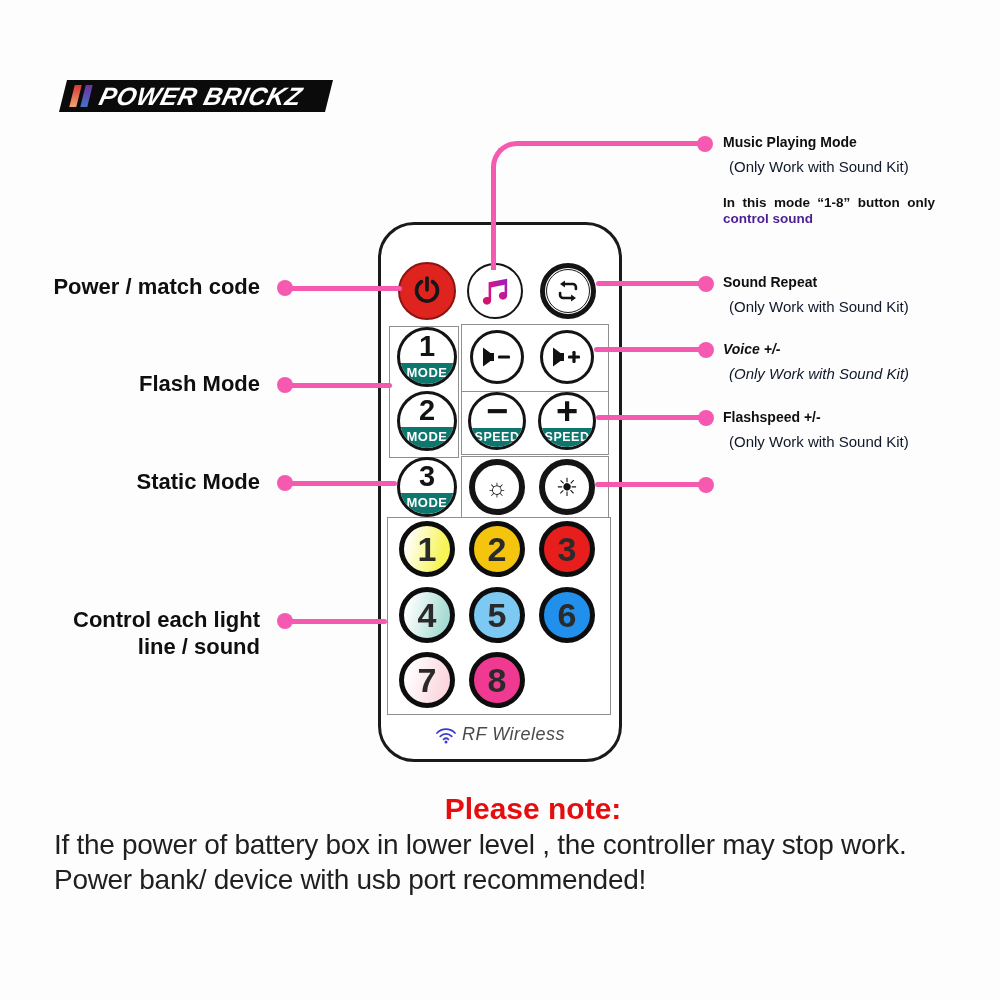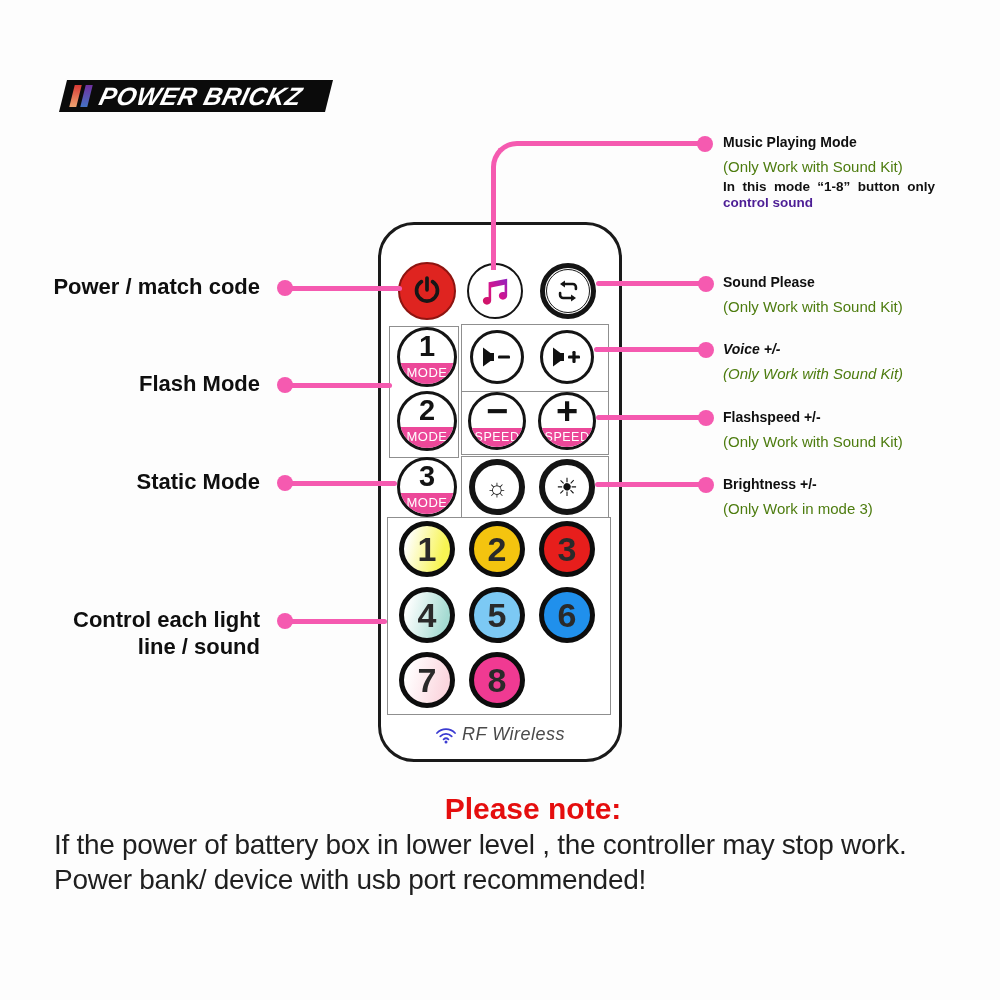--- a/index.html
+++ b/index.html
@@ -20,41 +20,41 @@
   .gbox{position:absolute;border:1.5px solid #8f8f8f;background:#fff;}
   .circle{position:absolute;border-radius:50%;display:flex;align-items:center;justify-content:center;
           background:#fff;box-sizing:border-box;}
   .power-btn{left:17px;top:37px;width:58px;height:58px;background:#df2420;border:2px solid #8e1410;}
   .music-btn{left:86px;top:38px;width:56px;height:56px;border:2.5px solid #141414;}
   .repeat-btn{left:159px;top:38px;width:56px;height:56px;border:5px solid #141414;}
   .repeat-inner{width:42px;height:42px;border:1.5px solid #1a1a1a;border-radius:50%;
                 display:flex;align-items:center;justify-content:center;}
   .split-btn{overflow:hidden;border:3px solid #141414;flex-direction:column;justify-content:flex-start;}
   .split-num{font-weight:700;font-size:29px;color:#131313;line-height:33px;}
-  .split-band{position:absolute;bottom:0;left:0;right:0;height:21px;background:#ec4899;color:#ffffff;
-              font-weight:400;font-size:13px;letter-spacing:.5px;text-align:center;line-height:19px;}
+  .split-band{position:absolute;bottom:0;left:0;right:0;height:21px;background:#0f766e;color:#ffffff;
+              font-weight:700;font-size:13px;letter-spacing:.5px;text-align:center;line-height:19px;}
   .mode-btn{width:60px;height:60px;left:16px;}
   .speed-btn{width:58px;height:58px;}
   .speed-sign{font-weight:800;font-size:38px;line-height:32px;color:#111;}
   .vol-btn{width:54px;height:54px;border:3px solid #141414;}
   .bright-btn{width:56px;height:56px;border:6px solid #141414;font-size:25px;color:#111;line-height:1;}
   .num-btn{width:56px;height:56px;border:5px solid #0d0d0d;font-size:34px;font-weight:600;color:#2a2a2a;}
   .rf-row{position:absolute;left:0;right:0;top:499px;display:flex;align-items:center;
           justify-content:center;gap:5px;}
   .rf-text{font-style:italic;font-size:18px;color:#4a4a4a;font-weight:500;letter-spacing:.5px;}
 
   
   .cline{height:5px;border-radius:2.5px;}
   .cdot{width:16px;height:16px;border-radius:50%;}
   .elbow{left:491px;top:141px;width:213px;height:124px;border-top:5px solid;border-left:5px solid;
          border-top-left-radius:26px;}
   .llabel{font-weight:700;font-size:22px;color:#0f0f0f;text-align:right;width:300px;line-height:27px;}
   .rblock{width:240px;}
   .rtitle{font-weight:700;font-size:14px;color:#0f0f0f;line-height:25px;}
-  .rsub{font-size:15px;color:#4d7c0f;line-height:21px;margin-top:1px;}
+  .rsub{font-size:15px;color:#0f172a;line-height:21px;margin-top:1px;margin-left:6px;}
   .rextra1{font-size:13.5px;font-weight:700;color:#111;line-height:16px;width:212px;
            text-align:justify;text-align-last:justify;}
   .rextra2{font-size:13.5px;font-weight:700;color:#4c1d95;line-height:16px;}
 
   
   .note-head{left:0;top:792px;width:970px;text-align:center;font-weight:700;font-size:30px;color:#e50e0e;padding-left:48px;}
   .note-body{left:54px;top:827px;width:920px;font-size:28px;color:#1f1f1f;line-height:35px;
              letter-spacing:-.3px;}
 </style>
 </head>
@@ -210,38 +210,34 @@
   <div class="abs llabel" style="right:740px;top:370px;">Flash Mode</div>
   <div class="abs llabel" style="right:740px;top:468px;">Static Mode</div>
   <div class="abs llabel" style="right:740px;top:606px;">
     <div>Control each light</div>
     <div>line / sound</div>
   </div>
 
   <div class="abs rblock" style="left:723px;top:130px;">
     <div class="rtitle">Music Playing Mode</div>
     <div class="rsub">(Only Work with Sound Kit)</div>
-    <div class="rextra1" style="margin-top:2px;">In this mode “1-8” button only</div>
+    <div class="rextra1" style="margin-top:18px;">In this mode “1-8” button only</div>
     <div class="rextra2">control sound</div>
   </div>
   <div class="abs rblock" style="left:723px;top:270px;">
-    <div class="rtitle">Sound Please</div>
+    <div class="rtitle">Sound Repeat</div>
     <div class="rsub">(Only Work with Sound Kit)</div>
   </div>
   <div class="abs rblock" style="left:723px;top:337px;font-style:italic;">
     <div class="rtitle">Voice +/-</div>
     <div class="rsub">(Only Work with Sound Kit)</div>
   </div>
   <div class="abs rblock" style="left:723px;top:405px;">
     <div class="rtitle">Flashspeed +/-</div>
     <div class="rsub">(Only Work with Sound Kit)</div>
-  </div>
-  <div class="abs rblock" style="left:723px;top:472px;">
-    <div class="rtitle">Brightness +/-</div>
-    <div class="rsub">(Only Work in mode 3)</div>
   </div>
 
   <div class="abs note-head">Please note:</div>
   <div class="abs note-body">
     <div>If the power of battery box in lower level , the controller may stop work.</div>
     <div>Power bank/ device with usb port recommended!</div>
   </div>
 
 </div>
 

